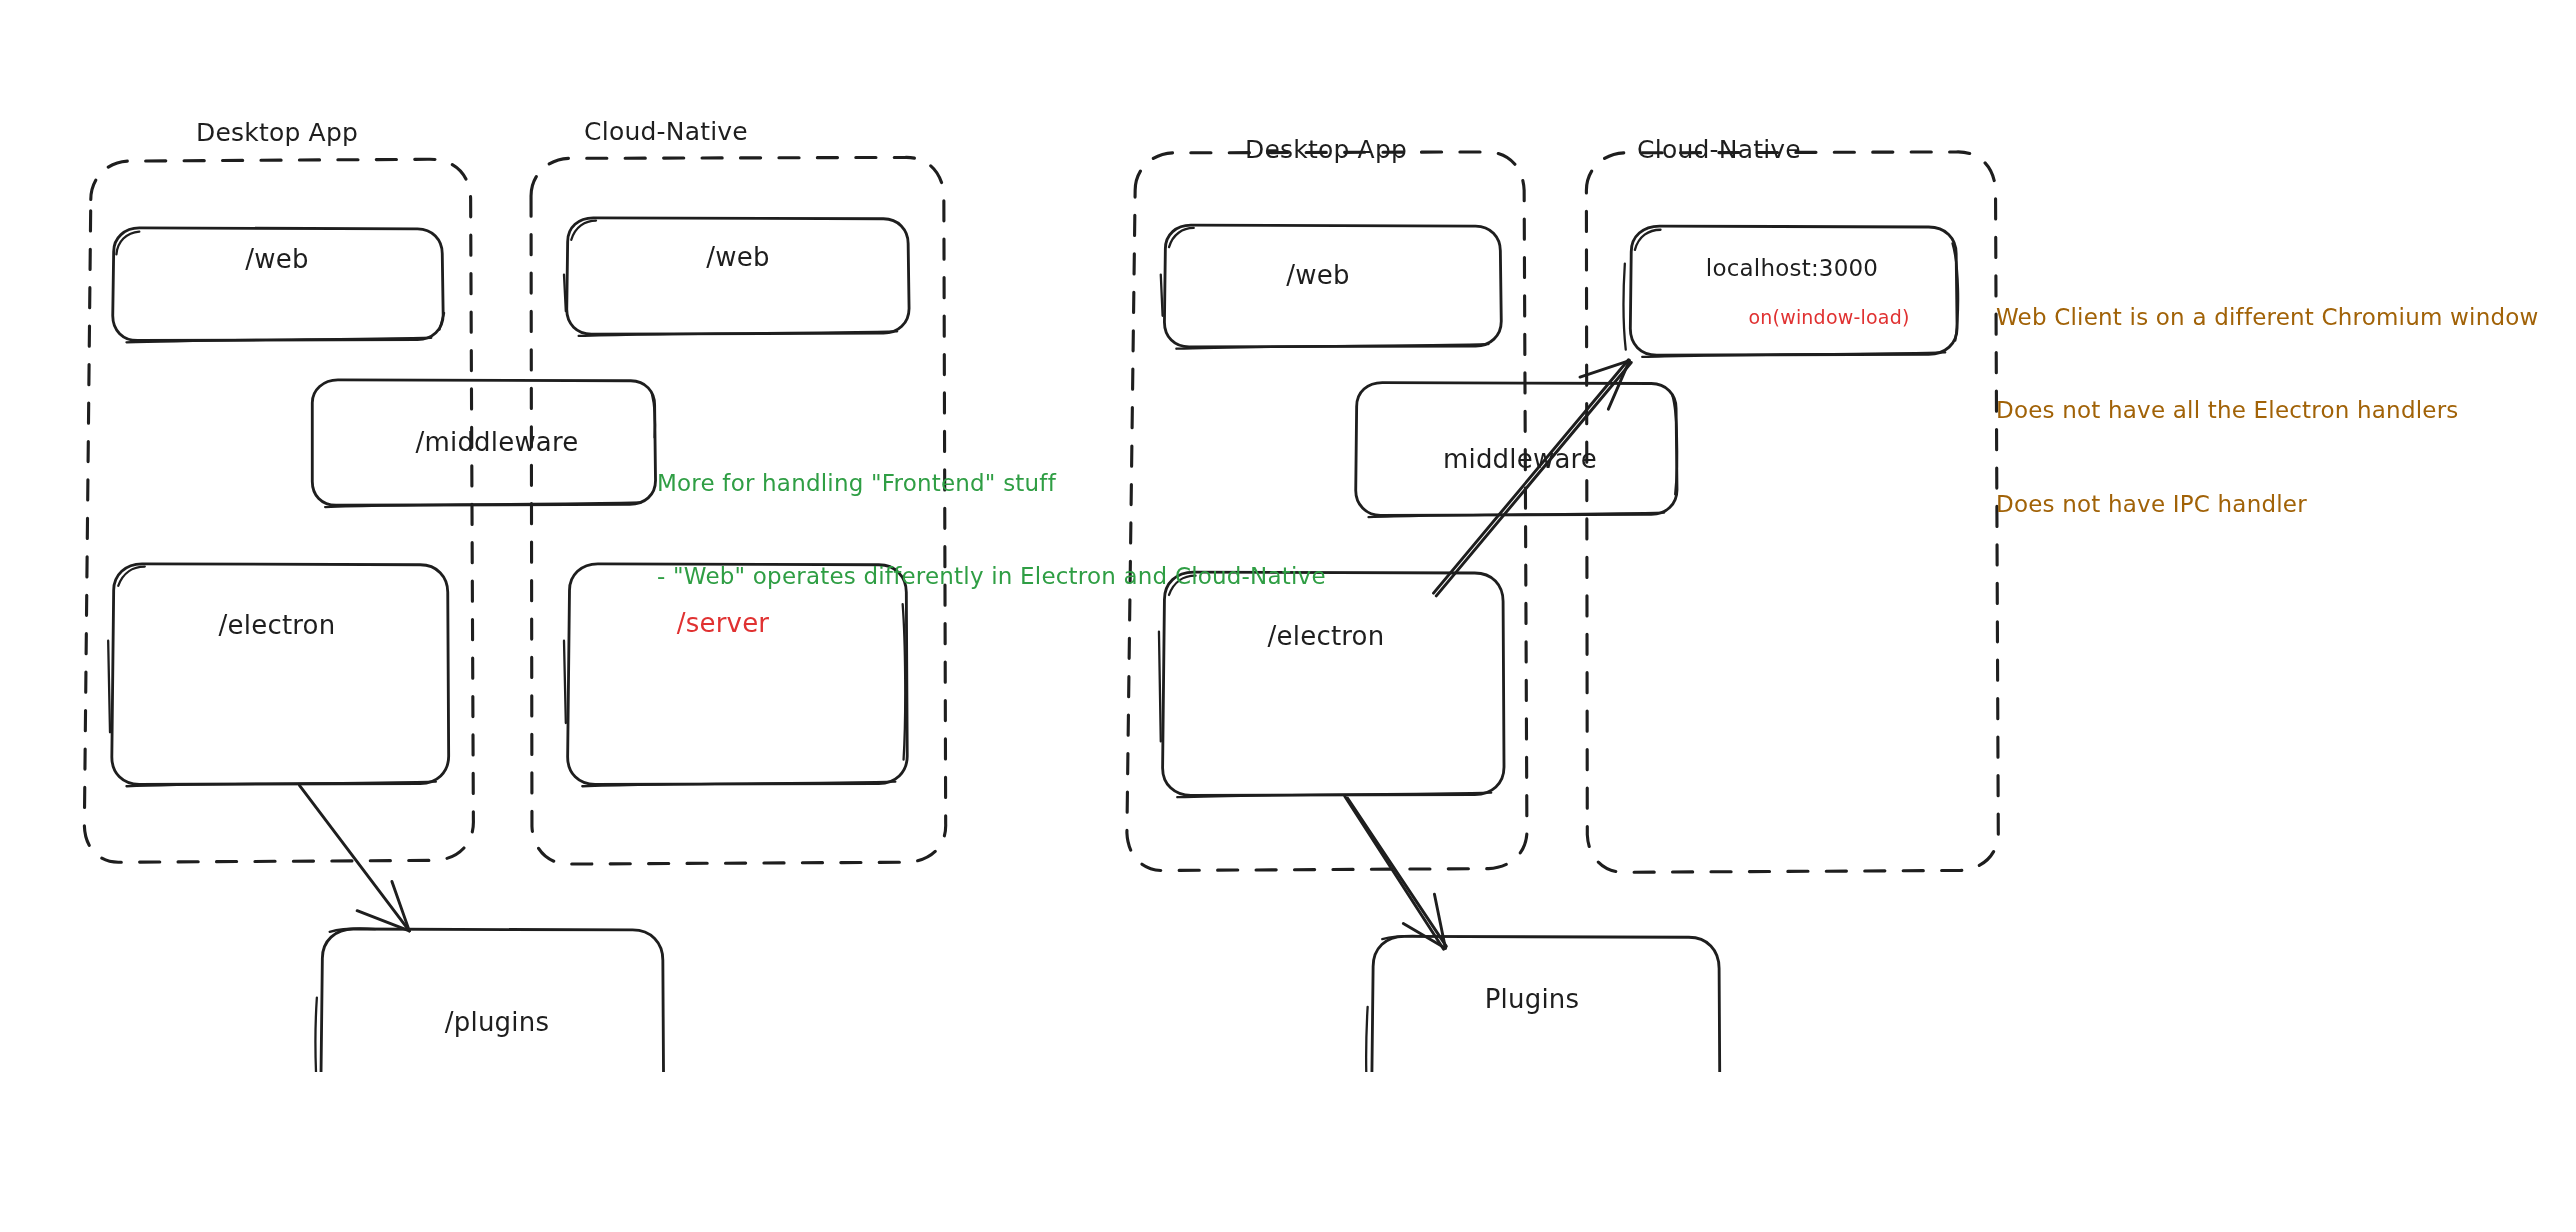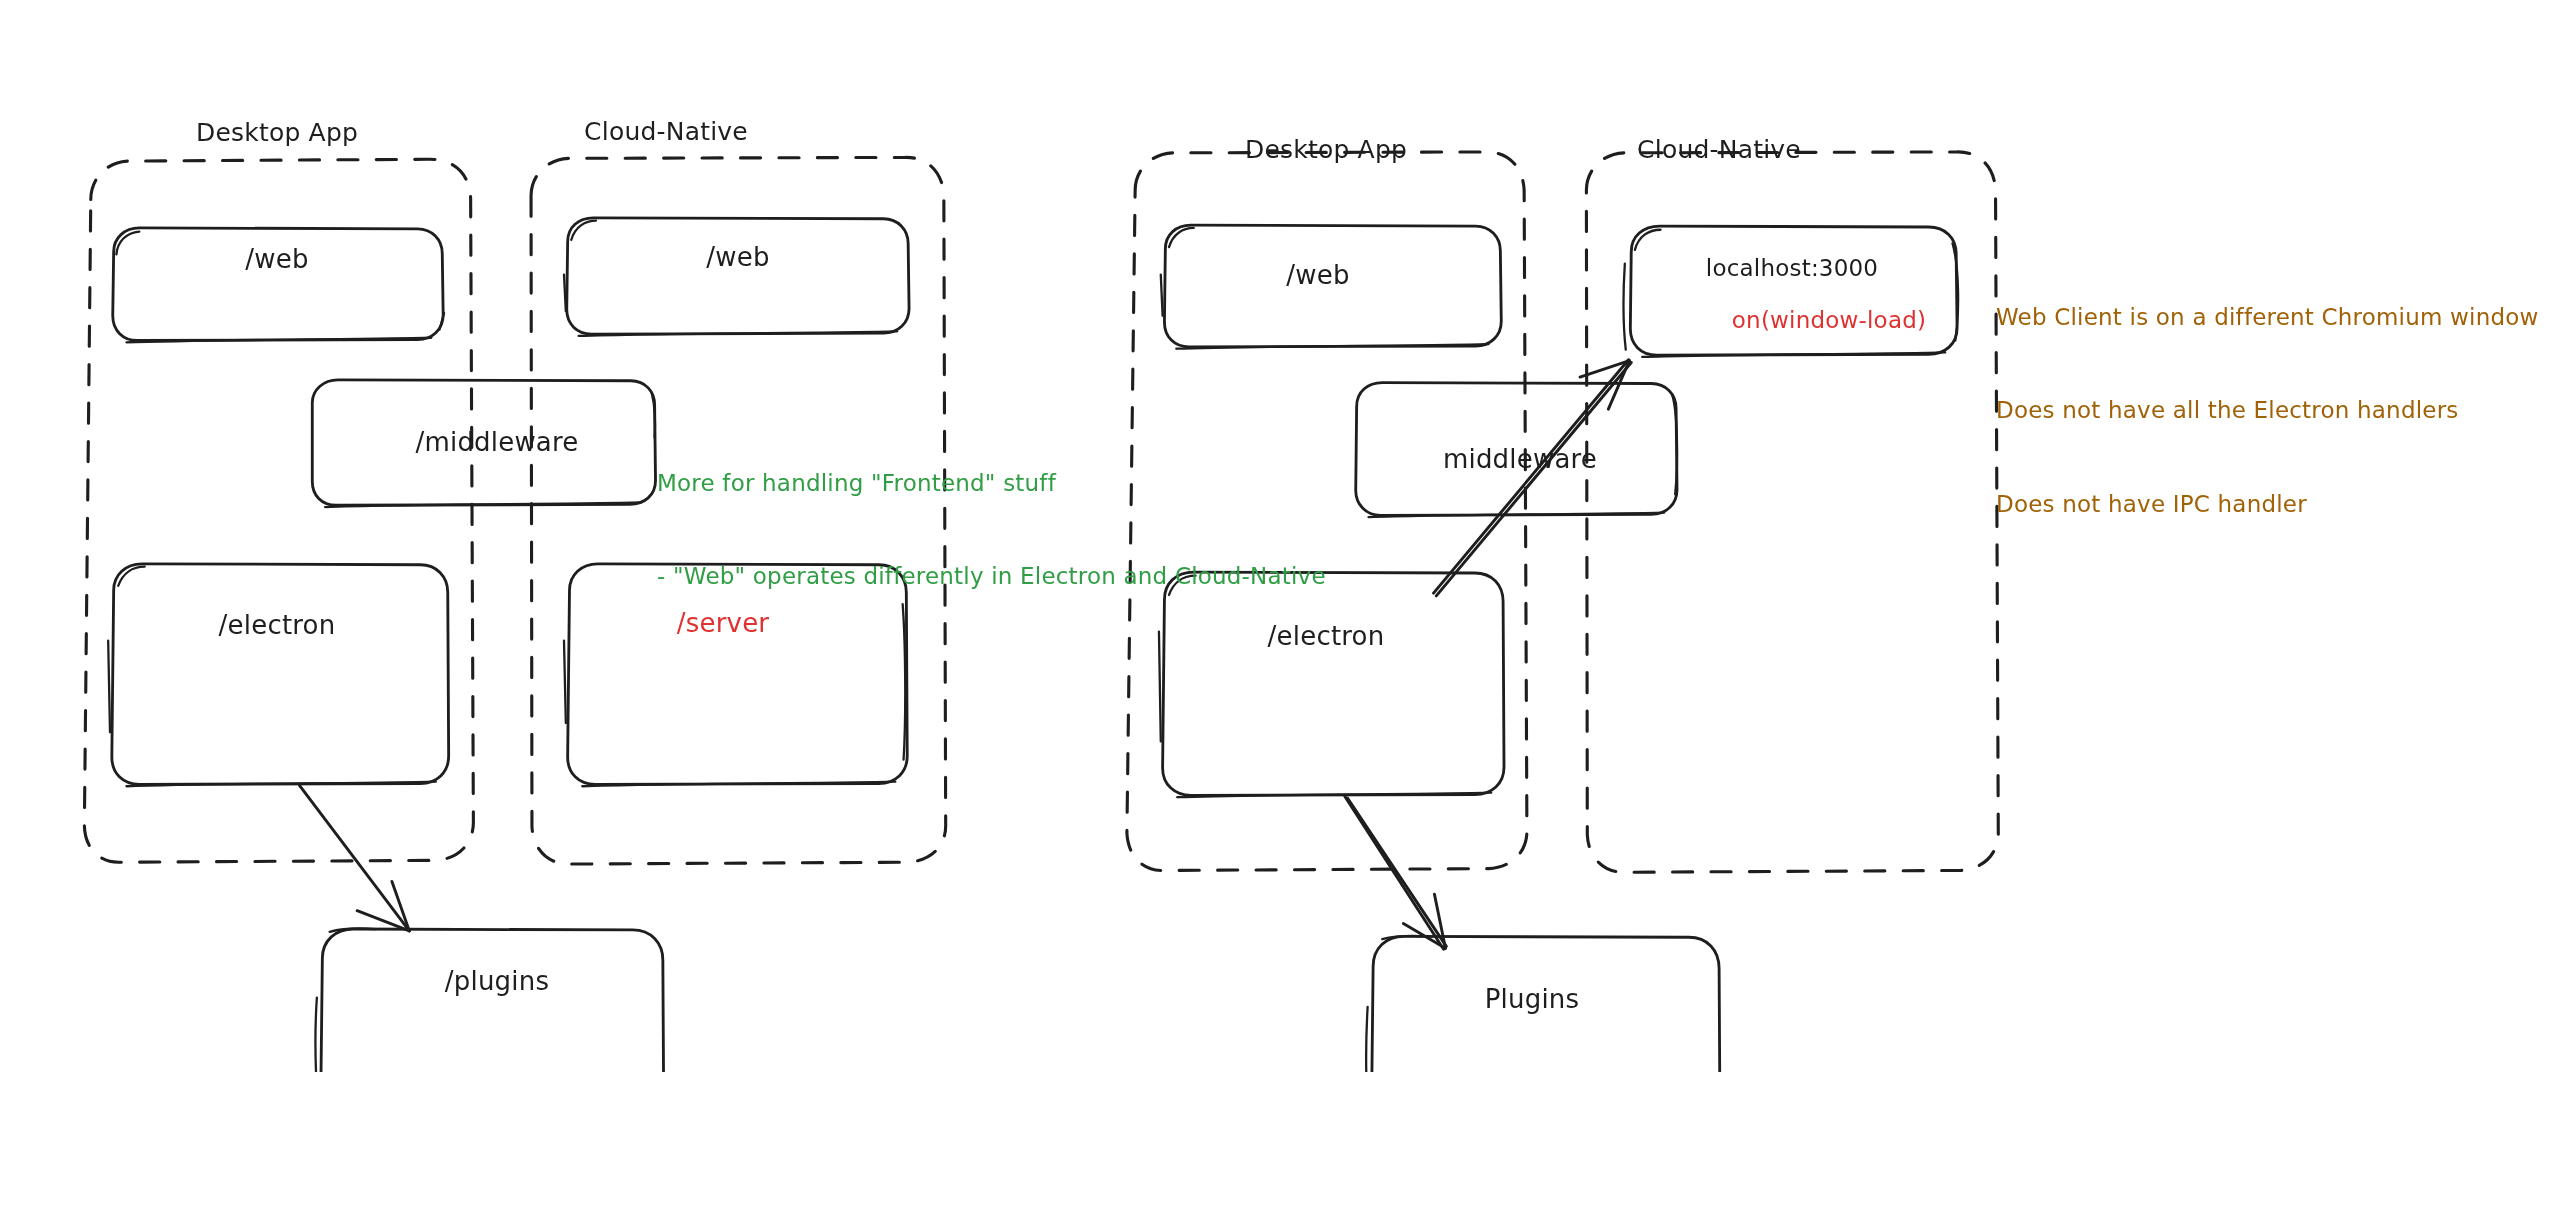--- a/index.html
+++ b/index.html
@@ -189,34 +189,34 @@
   </svg>
 
   <div class="lbl grp-title" style="left:277px; top:116px;">Desktop App</div>
   <div class="lbl grp-title" style="left:666px; top:115px;">Cloud-Native</div>
 
   <div class="lbl box-label" style="left:277px; top:242px;">/web</div>
   <div class="lbl box-label" style="left:738px; top:240px;">/web</div>
   <div class="lbl box-label" style="left:497px; top:425px;">/middleware</div>
   <div class="lbl box-label" style="left:277px; top:608px;">/electron</div>
   <div class="lbl box-label red" style="left:723px; top:606px;">/server</div>
-  <div class="lbl box-label" style="left:497px; top:964px;">/plugins</div>
+  <div class="lbl box-label" style="left:497px; top:1005px;">/plugins</div>
 
   <div class="lbl note note-green" style="left:657px; top:405px;">
     <div>More for handling "Frontend" stuff</div>
     <div>- "Web" operates differently in Electron and Cloud-Native</div>
   </div>
 
   <div class="lbl grp-title" style="left:1326px; top:133px;">Desktop App</div>
   <div class="lbl grp-title" style="left:1719px; top:133px;">Cloud-Native</div>
 
   <div class="lbl box-label" style="left:1318px; top:258px;">/web</div>
 
   <div class="lbl box-label big" style="left:1792px; top:253px;">localhost:3000</div>
-  <div class="lbl box-label red" style="left:1829px; top:305px; font-size:23px;">on(window-load)</div>
+  <div class="lbl box-label red" style="left:1829px; top:305px; font-size:19px;">on(window-load)</div>
 
   <div class="lbl box-label" style="left:1520px; top:442px;">middleware</div>
 
   <div class="lbl box-label" style="left:1326px; top:619px;">/electron</div>
 
   <div class="lbl box-label" style="left:1532px; top:982px;">Plugins</div>
 
   <div class="lbl note note-red" style="left:1996px; top:239px;">
     <div>Web Client is on a different Chromium window</div>
     <div>Does not have all the Electron handlers</div>

